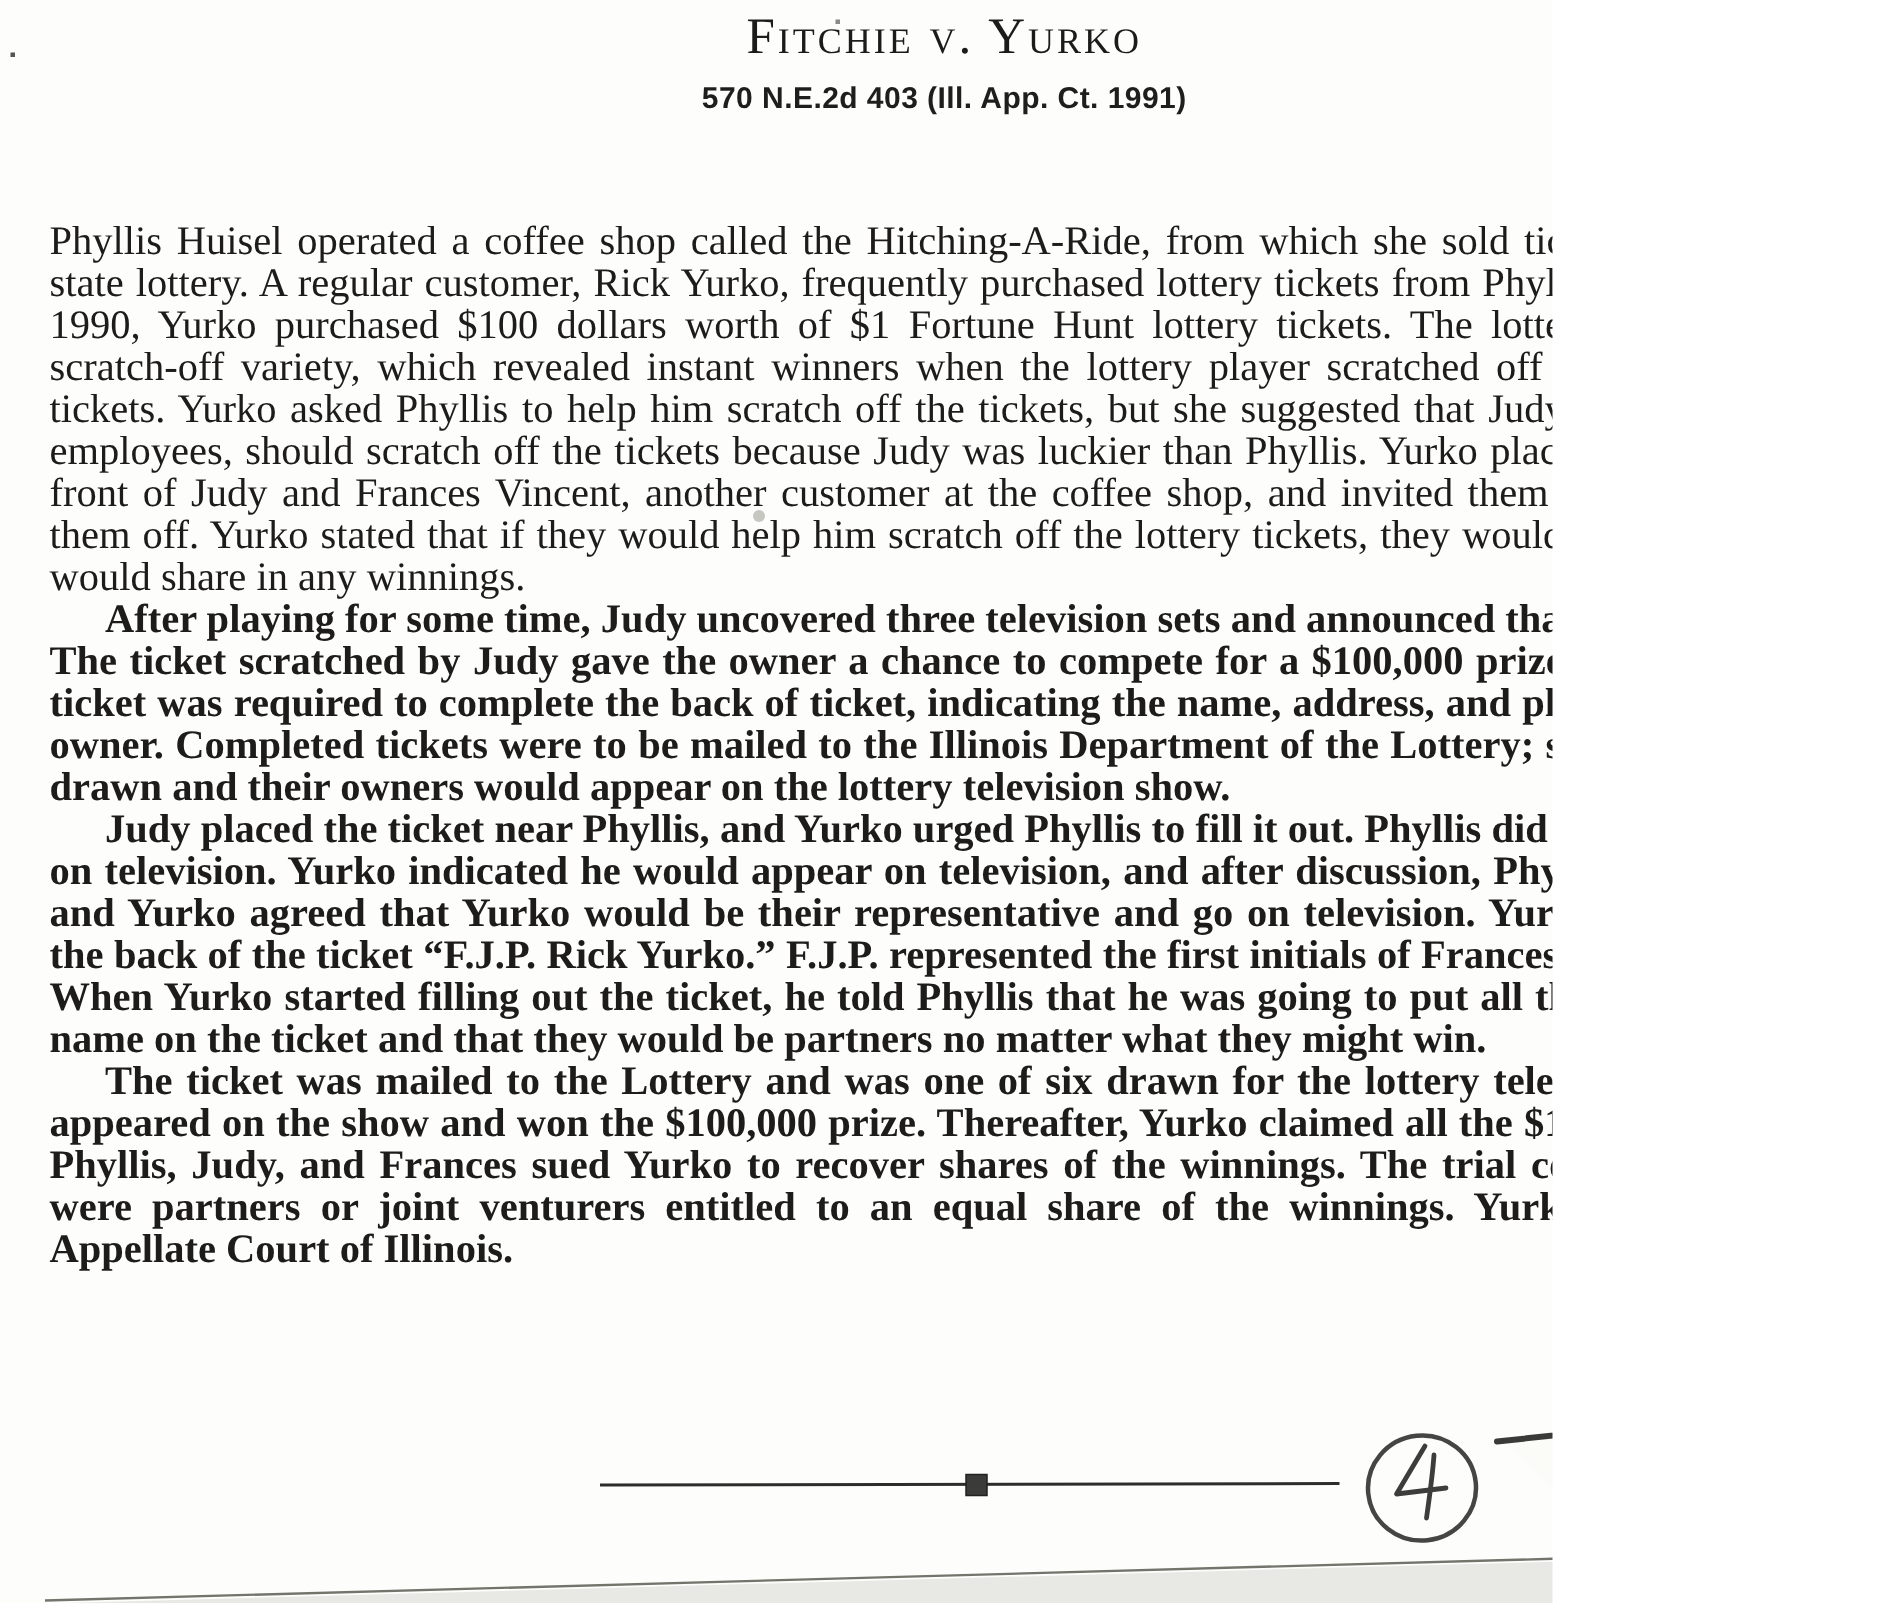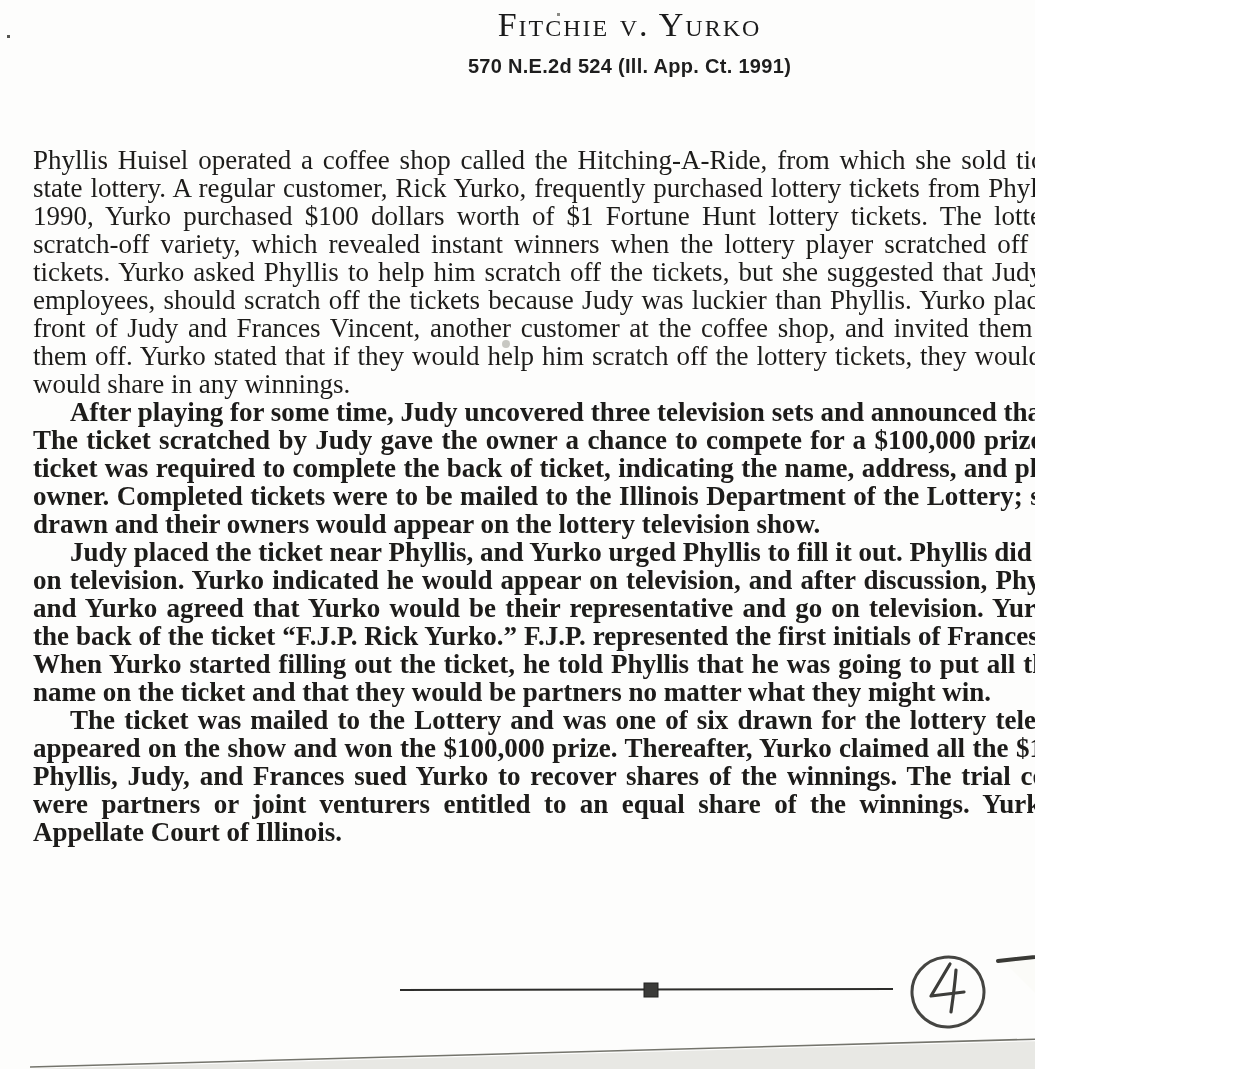--- a/index.html
+++ b/index.html
@@ -51,21 +51,21 @@
     pointer-events: none;
   }
 </style>
 </head>
 <body>
 
 <div class="page">
 
   <div class="case-title">Fitchie v. Yurko</div>
 
-  <div class="case-citation">570 N.E.2d 524 (Ill. App. Ct. 1991)</div>
+  <div class="case-citation">570 N.E.2d 403 (Ill. App. Ct. 1991)</div>
 
   <div class="body-text">
     <p>Phyllis Huisel operated a coffee shop called the Hitching-A-Ride, from which she sold tickets for the Illinois state lottery. A regular customer, Rick Yurko, frequently purchased lottery tickets from Phyllis. In mid-February 1990, Yurko purchased $100 dollars worth of $1 Fortune Hunt lottery tickets. The lottery tickets were the scratch-off variety, which revealed instant winners when the lottery player scratched off a film covering the tickets. Yurko asked Phyllis to help him scratch off the tickets, but she suggested that Judy Fitchie, one of her employees, should scratch off the tickets because Judy was luckier than Phyllis. Yurko placed several tickets in front of Judy and Frances Vincent, another customer at the coffee shop, and invited them to help him scratch them off. Yurko stated that if they would help him scratch off the lottery tickets, they would be his partners and would share in any winnings.</p>
     <p class="indent">After playing for some time, Judy uncovered three television sets and announced that she had a winner. The ticket scratched by Judy gave the owner a chance to compete for a $100,000 prize. The owner of the ticket was required to complete the back of ticket, indicating the name, address, and phone number of the owner. Completed tickets were to be mailed to the Illinois Department of the Lottery; six tickets would be drawn and their owners would appear on the lottery television show.</p>
     <p class="indent">Judy placed the ticket near Phyllis, and Yurko urged Phyllis to fill it out. Phyllis did not want to appear on television. Yurko indicated he would appear on television, and after discussion, Phyllis, Judy, Frances, and Yurko agreed that Yurko would be their representative and go on television. Yurko then printed on the back of the ticket “F.J.P. Rick Yurko.” F.J.P. represented the first initials of Frances, Judy, and Phyllis. When Yurko started filling out the ticket, he told Phyllis that he was going to put all their initials and his name on the ticket and that they would be partners no matter what they might win.</p>
     <p class="indent">The ticket was mailed to the Lottery and was one of six drawn for the lottery television show. Yurko appeared on the show and won the $100,000 prize. Thereafter, Yurko claimed all the $100,000 for himself. Phyllis, Judy, and Frances sued Yurko to recover shares of the winnings. The trial court held that they were partners or joint venturers entitled to an equal share of the winnings. Yurko appealed to the Appellate Court of Illinois.</p>
   </div>
 
   <svg class="artifacts" width="1259" height="1069" viewBox="0 0 1259 1069">
 

